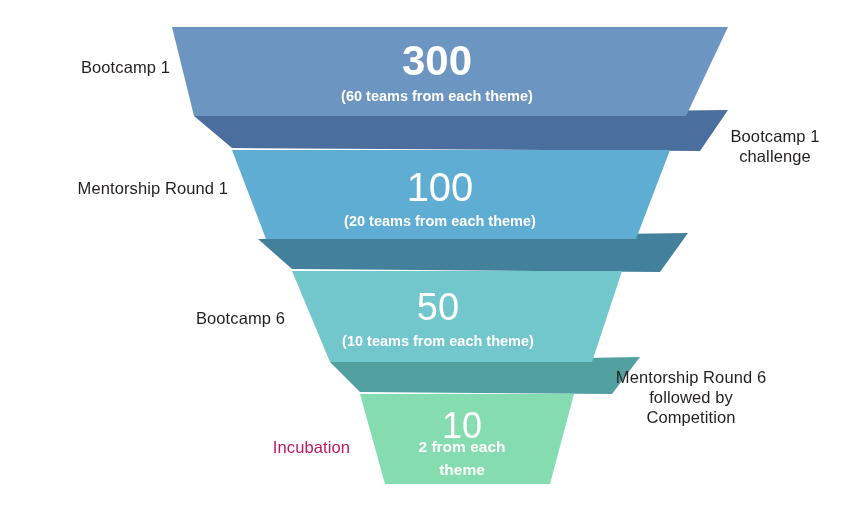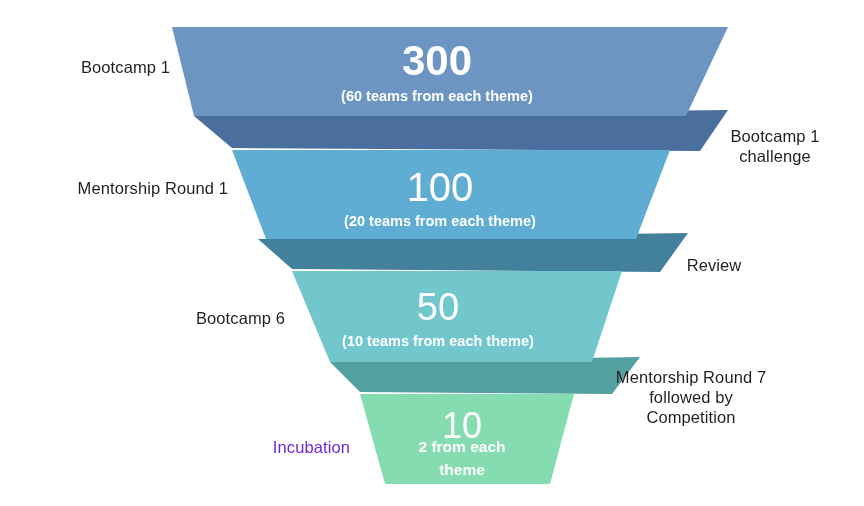--- a/index.html
+++ b/index.html
@@ -89,24 +89,23 @@
     <text class="val-sub" id="sub-3-1" x="462" y="475" font-size="15.5">theme</text>
 
   </svg>
 
   <div class="stage-label side-left" style="left: 10px; top: 57px; width: 160px; font-size: 16.5px; color: rgb(35, 31, 32);">Bootcamp 1</div>
 
   <div class="stage-label side-left" style="left: 0px; top: 178px; width: 228px; font-size: 16.5px; color: rgb(35, 31, 32);">Mentorship Round 1</div>
 
   <div class="stage-label side-left" style="left: 40px; top: 308px; width: 245px; font-size: 16.5px; color: rgb(35, 31, 32);">Bootcamp 6</div>
 
-  <div class="stage-label side-left" style="left: 80px; top: 437px; width: 270px; font-size: 16.5px; color: #6d28d9;">Incubation</div>
+  <div class="stage-label side-left" style="left: 80px; top: 437px; width: 270px; font-size: 16.5px; color: #be185d;">Incubation</div>
 
   <div class="stage-label side-center" style="left: 690px; top: 126px; width: 170px; font-size: 16.5px; color: rgb(35, 31, 32);">Bootcamp 1
 challenge</div>
 
-  <div class="stage-label side-center" style="left: 648px; top: 255px; width: 132px; font-size: 16.5px; color: rgb(35, 31, 32);">Review</div>
 
-  <div class="stage-label side-center" style="left: 570px; top: 367px; width: 242px; font-size: 16.5px; color: rgb(35, 31, 32);">Mentorship Round 7
+  <div class="stage-label side-center" style="left: 570px; top: 367px; width: 242px; font-size: 16.5px; color: rgb(35, 31, 32);">Mentorship Round 6
 followed by
 Competition</div>
 
 </div>
 
 </body></html>

